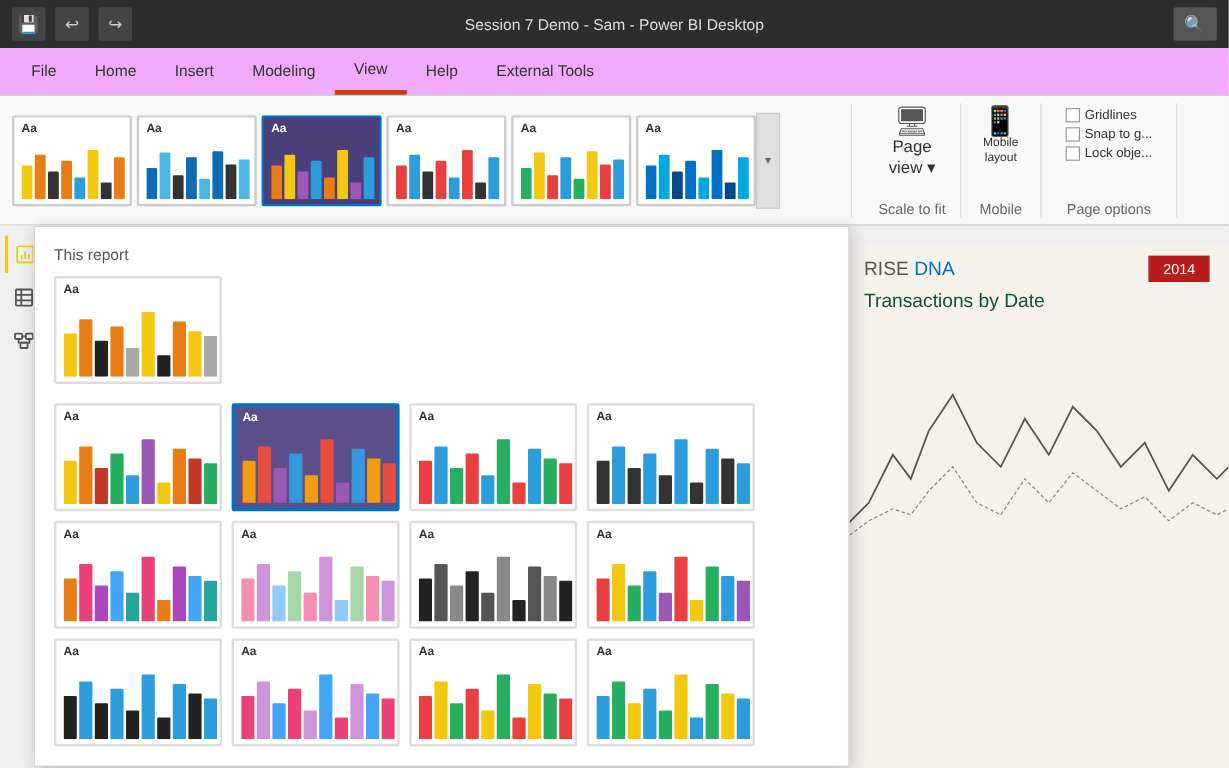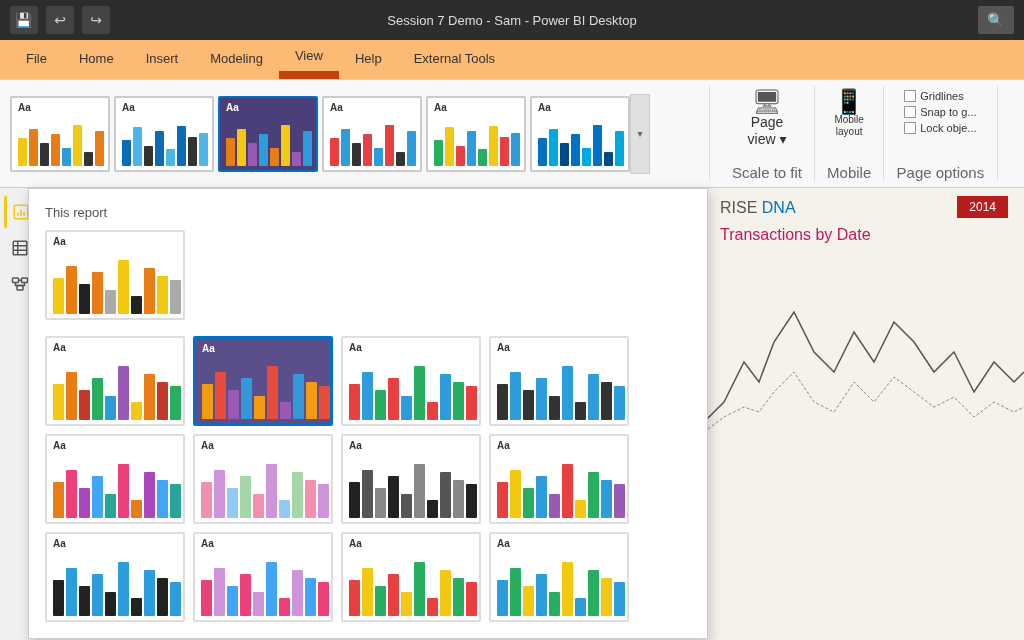--- a/index.html
+++ b/index.html
@@ -57,40 +57,40 @@
       display: flex;
       align-items: center;
       justify-content: center;
       cursor: pointer;
       color: #ccc;
       font-size: 14px;
     }
 
     
     .menu-bar {
-      background: #fdba74;
+      background: #f0abfc;
       height: 40px;
       display: flex;
       align-items: stretch;
       border-bottom: 1px solid #d0d0d0;
       padding: 0 10px;
     }
     .menu-item {
       padding: 0 16px;
       display: flex;
       align-items: center;
       font-size: 13px;
       color: #333;
       cursor: pointer;
       position: relative;
       border-bottom: 3px solid transparent;
     }
     .menu-item.active {
       color: #333;
-      border-bottom: 8px solid #c2410c;
+      border-bottom: 4px solid #c2410c;
     }
 
     
     .ribbon {
       background: #f8f8f8;
       height: 108px;
       border-bottom: 1px solid #ccc;
       display: flex;
       align-items: stretch;
       padding: 6px 10px;
@@ -137,21 +137,21 @@
     .ribbon-group {
       display: flex;
       flex-direction: column;
       align-items: center;
       justify-content: center;
       padding: 0 12px;
       border-right: 1px solid #ddd;
       gap: 2px;
     }
     .ribbon-group-label {
-      font-size: 15px;
+      font-size: 12px;
       color: #666;
       text-align: right;
       margin-top: auto;
     }
     .ribbon-icon-btn {
       display: flex;
       flex-direction: column;
       align-items: center;
       cursor: pointer;
       padding: 4px 6px;
@@ -259,21 +259,21 @@
       font-size: 12px;
       padding: 4px 12px;
       display: inline-block;
       float: right;
       margin-top: -2px;
     }
     .rise { color: #555; }
     .dna { color: #0071c5; }
     .chart-title {
       font-size: 16px;
-      color: #be185d;
+      color: #14532d;
       margin-top: 8px;
       clear: both;
     }
     .chart-subtitle {
       font-size: 11px;
       color: #888;
     }
     .chart-area {
       height: 200px;
       position: relative;
@@ -653,21 +653,21 @@
             <rect x="65" y="10" width="11" height="54" fill="#f2c811" rx="1"></rect>
             <rect x="78" y="46" width="11" height="18" fill="#2d9cdb" rx="1"></rect>
             <rect x="91" y="18" width="11" height="46" fill="#27ae60" rx="1"></rect>
             <rect x="104" y="26" width="11" height="38" fill="#f2c811" rx="1"></rect>
             <rect x="117" y="30" width="11" height="34" fill="#2d9cdb" rx="1"></rect>
           </svg>
         </div>
       </div>
   </div>
 
-  <div class="chart-panel" style="position:absolute;right:0;width:320px;top:0;bottom:0;">
+  <div class="chart-panel" style="position:absolute;right:0;width:320px;top:17px;bottom:0;">
     <div class="chart-header">
       <div style="display:flex;align-items:center;justify-content:space-between;">
         <div>
           <span class="rise">RISE </span><span class="dna">DNA</span>
         </div>
         <div class="chart-badge">2014</div>
       </div>
       <div class="chart-title">Transactions by Date</div>
     </div>
     <div class="chart-area">

